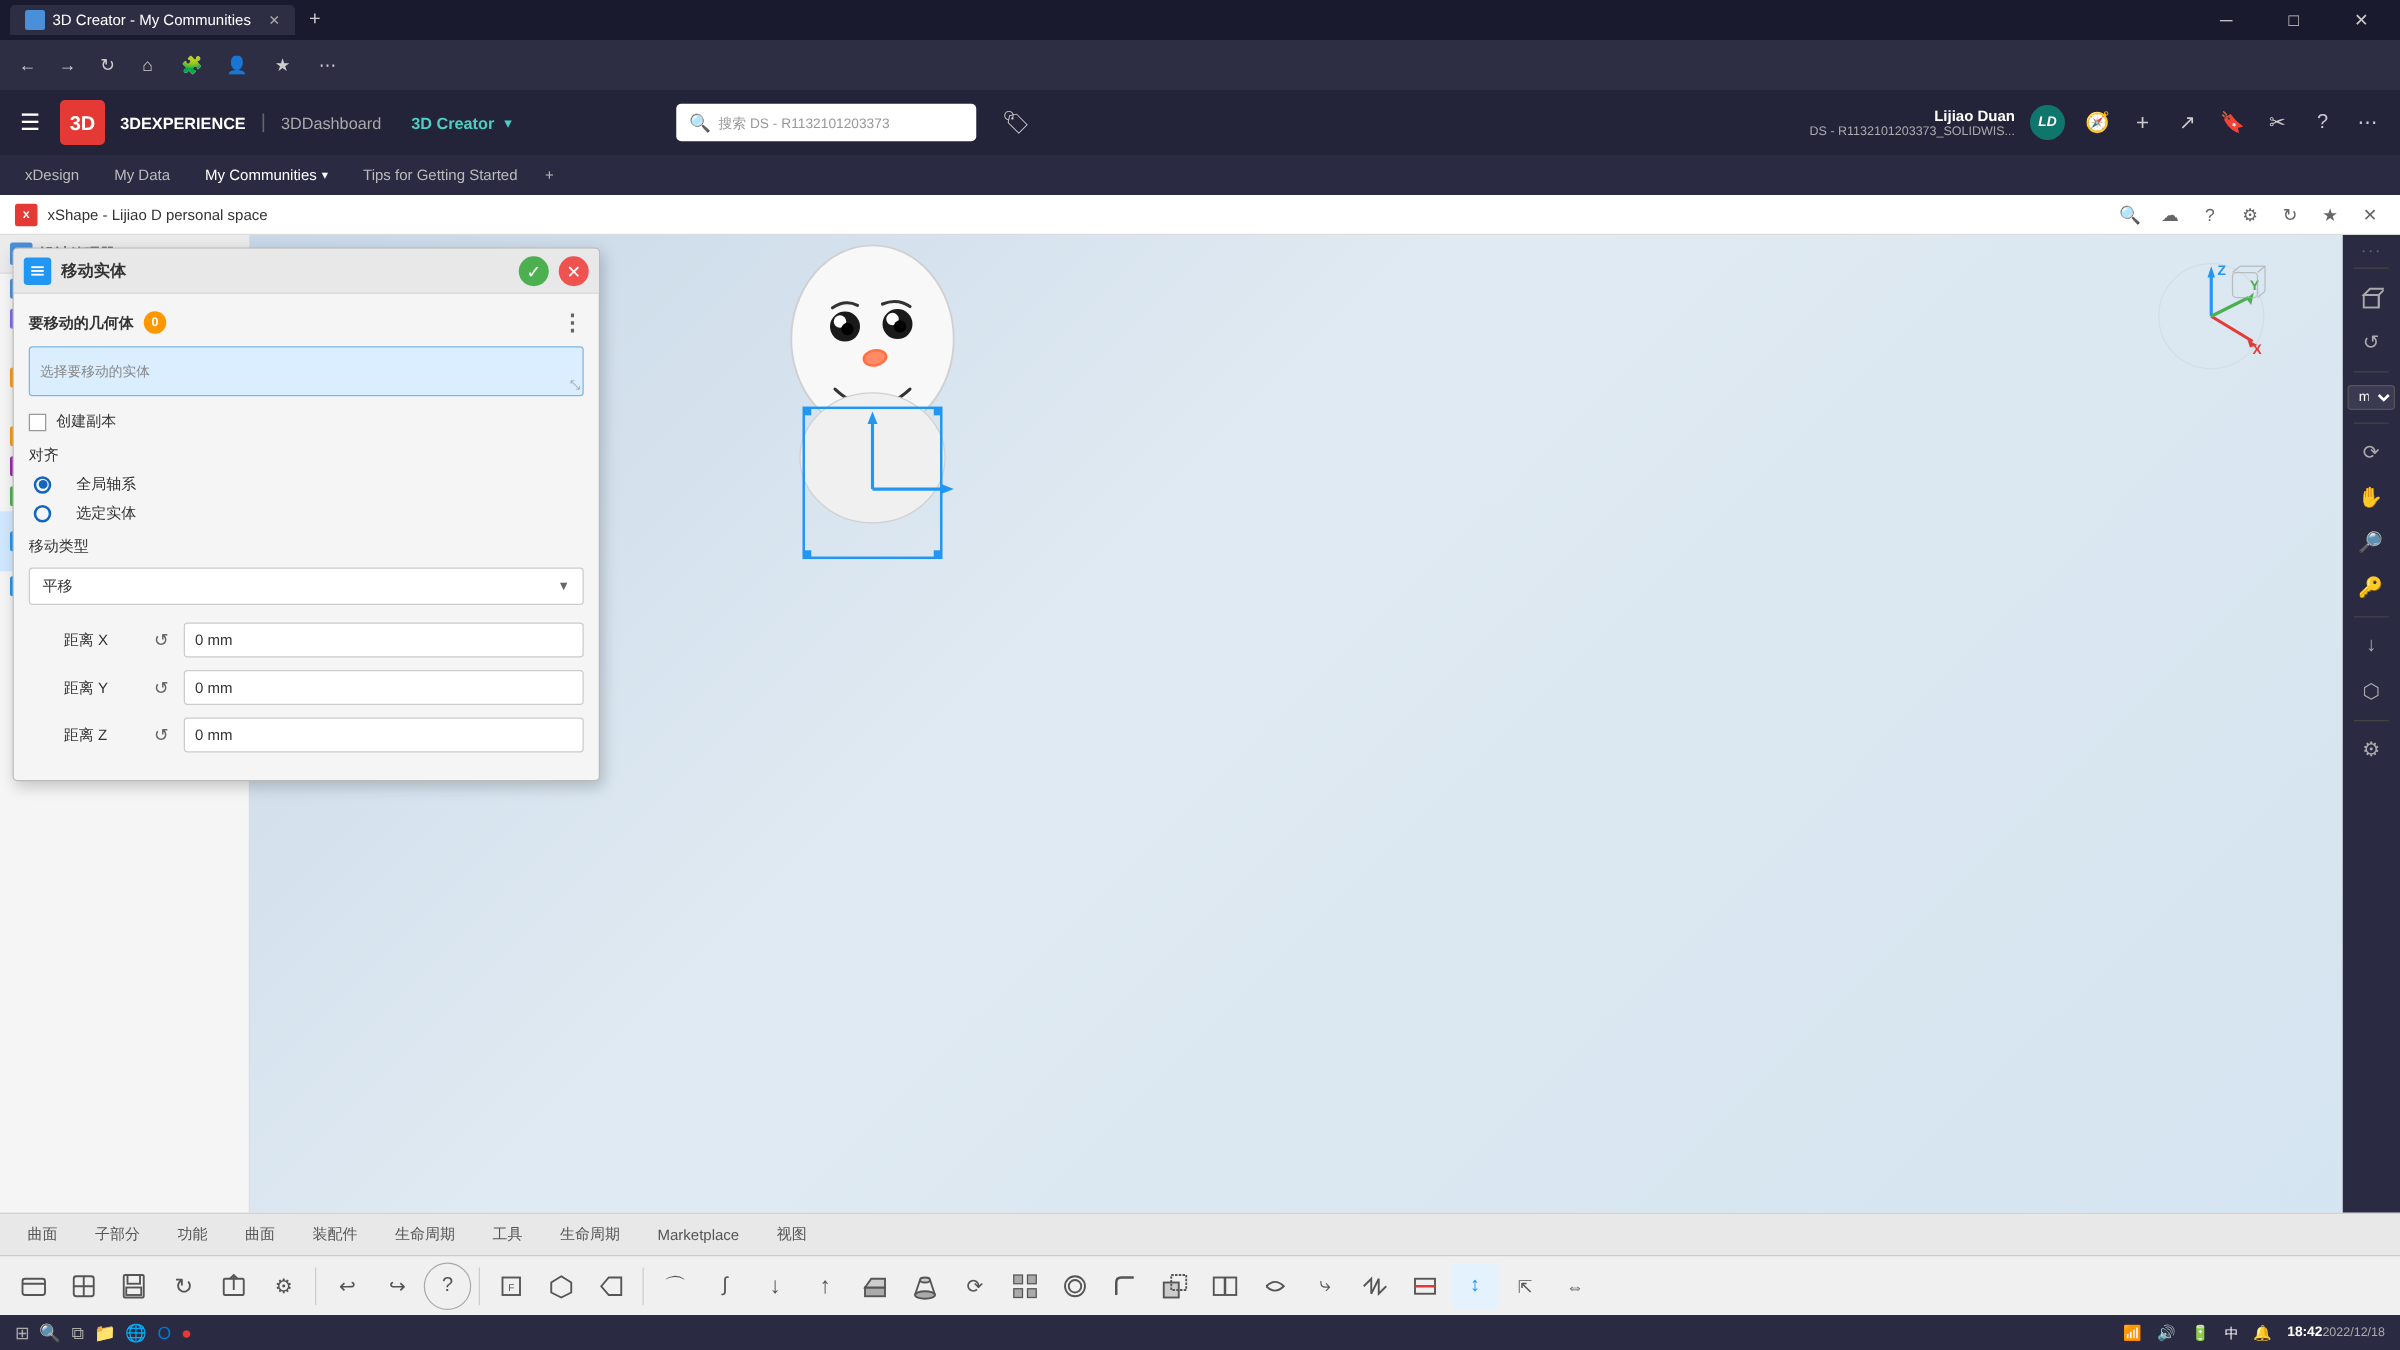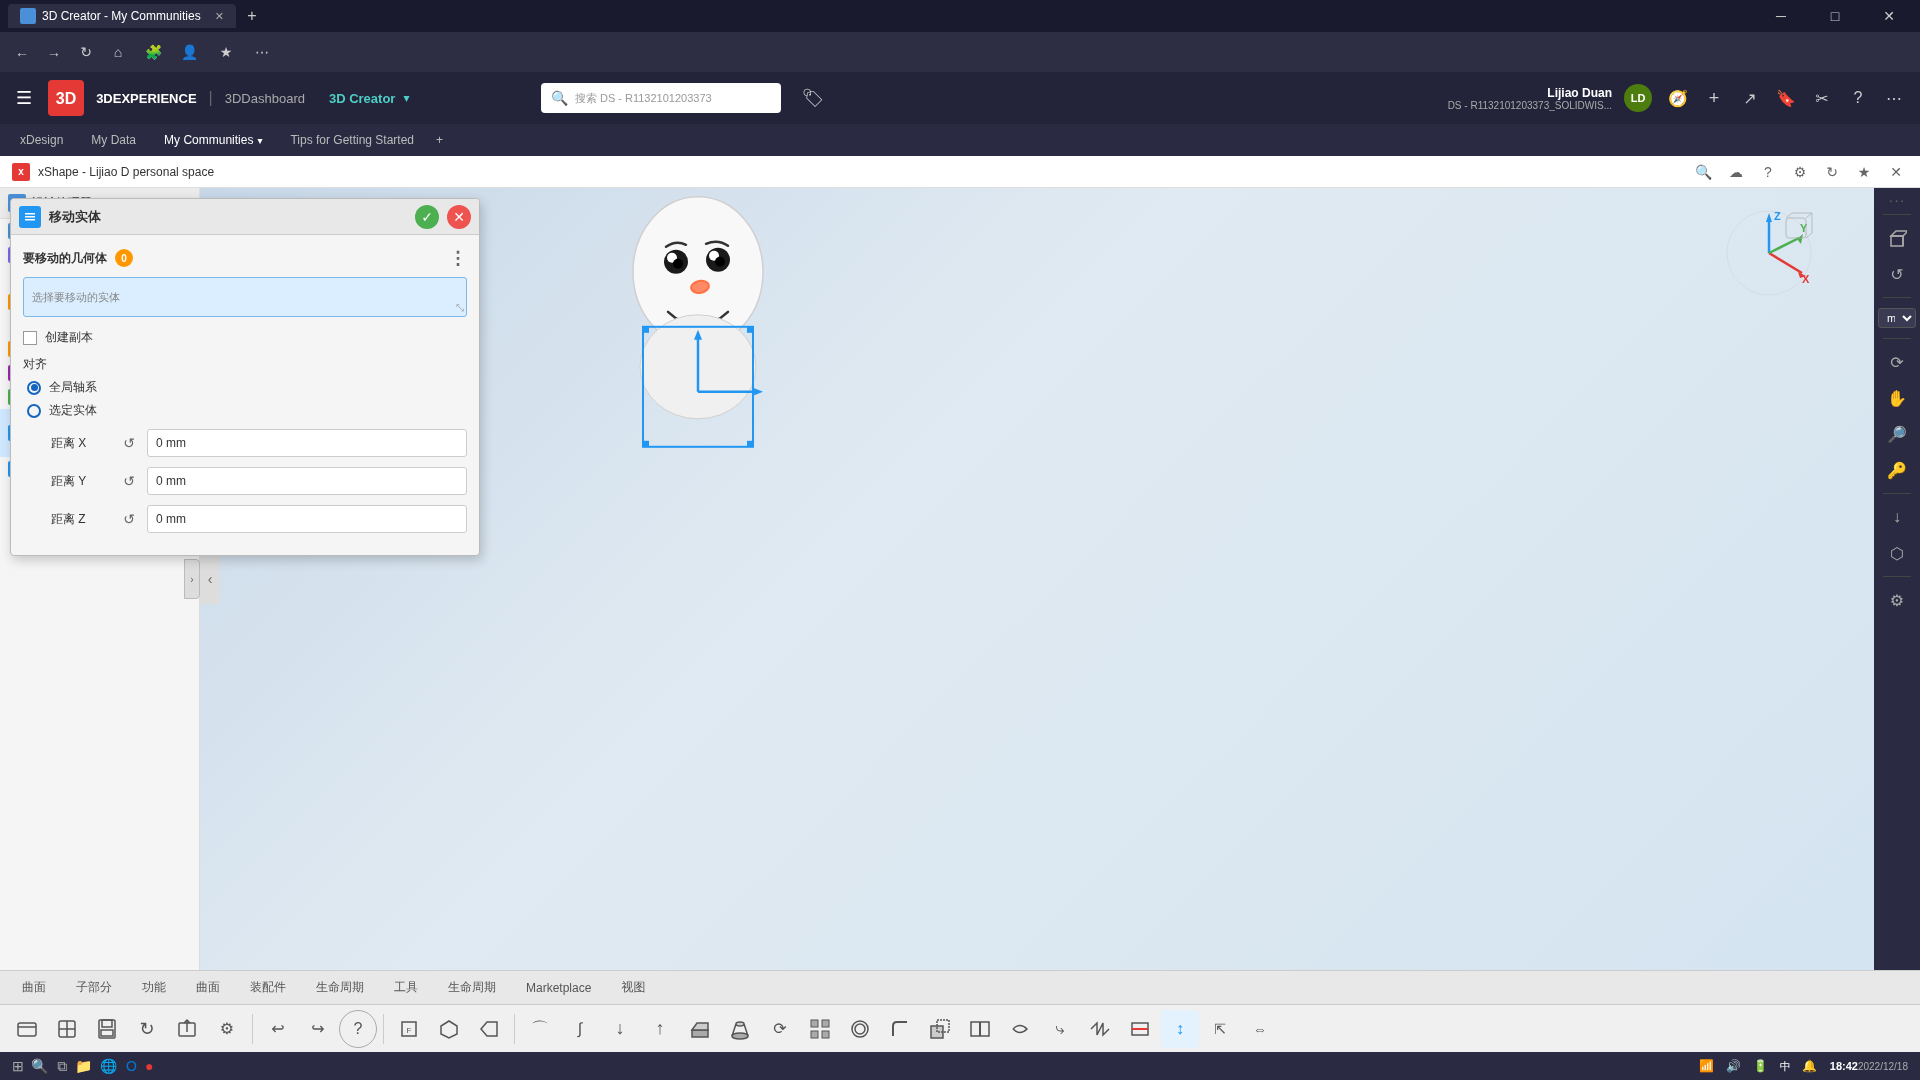--- a/index.html
+++ b/index.html
@@ -42,21 +42,21 @@
     #appheader .app-name { color: #4ecdc4; font-size: 13px; font-weight: 600; cursor: pointer; display: flex; align-items: center; gap: 4px; }
     #appheader .searchbar {
       flex: 0 0 240px; height: 30px; background: #fff; border-radius: 4px;
       display: flex; align-items: center; padding: 0 10px; gap: 6px; font-size: 12px; color: #666;
       margin-left: auto;
     }
     #appheader .user-area { display: flex; align-items: center; gap: 12px; color: #fff; font-size: 12px; }
     #appheader .user-info { text-align: right; }
     #appheader .user-name { font-weight: 600; font-size: 12px; }
     #appheader .user-ds { font-size: 10px; color: #aaa; }
-    #appheader .avatar { width: 28px; height: 28px; background: #4d7c0f; border-radius: 50%; display: flex; align-items: center; justify-content: center; color: #fff; font-size: 11px; font-weight: 700; }
+    #appheader .avatar { width: 28px; height: 28px; background: #0f766e; border-radius: 50%; display: flex; align-items: center; justify-content: center; color: #fff; font-size: 11px; font-weight: 700; font-style: italic; }
     #appheader .hdr-icons { display: flex; gap: 8px; color: #ccc; }
     #appheader .hdr-icon { width: 28px; height: 28px; display: flex; align-items: center; justify-content: center; cursor: pointer; border-radius: 4px; font-size: 16px; }
 
     
     #navbar {
       width: 100%; height: 32px; background: #2a2b42;
       display: flex; align-items: center; padding: 0 8px; gap: 4px;
     }
     #navbar .nav-item { color: #bbb; font-size: 12px; padding: 4px 12px; cursor: pointer; border-radius: 3px; display: flex; align-items: center; gap: 4px; }
     #navbar .nav-item.active { color: #fff; }
@@ -117,21 +117,21 @@
       width: 100%; min-height: 40px; background: #daeeff; border: 1px solid #7ab8e8;
       border-radius: 3px; padding: 6px 8px; font-size: 11px; color: #666; display: flex; align-items: center;
       margin-bottom: 12px; position: relative;
     }
     #dialog .input-area .resize-handle { position: absolute; bottom: 2px; right: 2px; color: #999; font-size: 10px; }
     #dialog .checkbox-row { display: flex; align-items: center; gap: 8px; margin-bottom: 10px; }
     #dialog .checkbox { width: 14px; height: 14px; border: 1px solid #999; background: #fff; }
     #dialog .checkbox-label { font-size: 12px; color: #333; }
     #dialog .align-section { margin-bottom: 10px; }
     #dialog .align-label { font-size: 12px; color: #333; margin-bottom: 6px; }
-    #dialog .radio-row { display: flex; align-items: center; gap: 8px; margin-bottom: 6px; padding-left: 4px; }
+    #dialog .radio-row { display: flex; align-items: center; gap: 20px; margin-bottom: 6px; padding-left: 4px; }
     #dialog .radio-btn { width: 14px; height: 14px; border-radius: 50%; border: 2px solid #1565c0; display: flex; align-items: center; justify-content: center; }
     #dialog .radio-btn.selected::after { content: ''; width: 7px; height: 7px; background: #1565c0; border-radius: 50%; }
     #dialog .radio-label { font-size: 12px; color: #333; }
     #dialog .section-title2 { font-size: 12px; color: #333; margin-bottom: 8px; }
     #dialog .dropdown {
       width: 100%; height: 30px; background: #fff; border: 1px solid #ccc;
       border-radius: 3px; display: flex; align-items: center; padding: 0 10px;
       font-size: 12px; color: #333; margin-bottom: 14px; cursor: pointer;
       justify-content: space-between;
     }
@@ -423,20 +423,27 @@
         <div class="radio-row">
           <div class="radio-btn selected"></div>
           <span class="radio-label">全局轴系</span>
         </div>
         <div class="radio-row">
           <div class="radio-btn"></div>
           <span class="radio-label">选定实体</span>
         </div>
       </div>
 
+      <div>
+        <div class="section-title2">移动类型</div>
+        <div class="dropdown">
+          <span>平移</span>
+          <span style="font-size:10px;color:#666;">▼</span>
+        </div>
+      </div>
 
       <div class="dist-row">
         <span class="dist-label">距离 X</span>
         <span class="dist-icon">↺</span>
         <input class="dist-input" value="0 mm" style="flex: 1 1 0%; height: 28px; background: rgb(255, 255, 255); border: 1px solid rgb(204, 204, 204); border-radius: 3px; padding: 0px 8px; font-size: 12px;">
       </div>
 
       <div class="dist-row">
         <span class="dist-label">距离 Y</span>
         <span class="dist-icon">↺</span>

